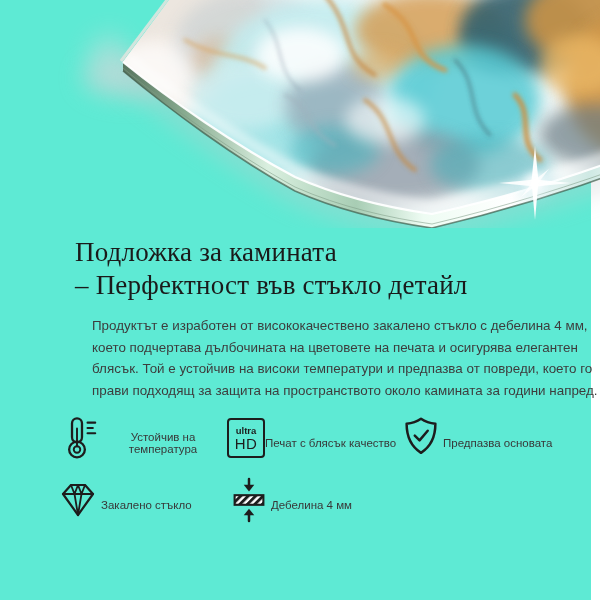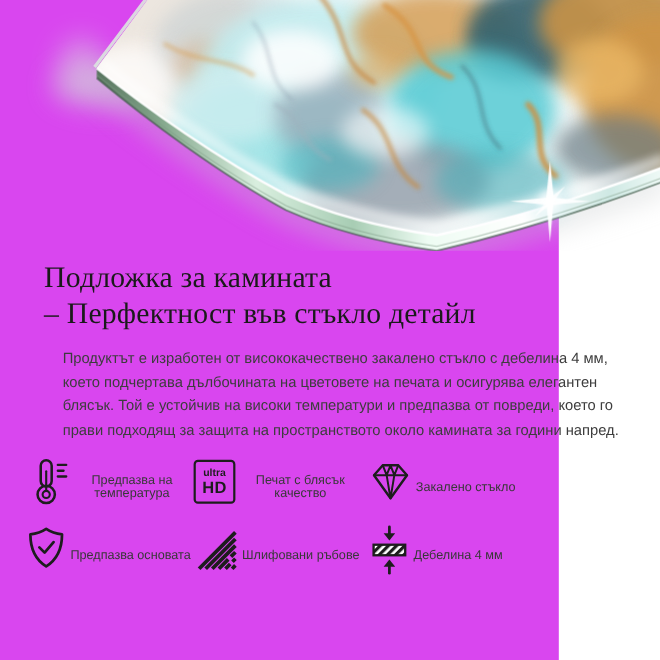--- a/index.html
+++ b/index.html
@@ -1,21 +1,21 @@
 <!DOCTYPE html>
 <html><head>
 <meta charset="utf-8">
 <style>
   html,body{margin:0;padding:0;}
   body{
     width:600px;height:600px;background:#ffffff;overflow:hidden;
     font-family:"Liberation Sans", sans-serif;
     -webkit-font-smoothing:antialiased;
   }
-  .page{width:508px;height:600px;position:relative;background:#d946ef;}
+  .page{width:556px;height:600px;position:relative;background:#5eead4;padding-left:35px;}
   .hero{position:relative;width:600px;height:228px;}
   .hero svg{position:absolute;top:0;left:0;}
   .title{
     font-family:"Liberation Serif", serif;
     font-weight:400;font-size:27px;line-height:33px;color:#1a1a1a;
     margin:8px 40px 0 40px;letter-spacing:0.2px;
   }
   .desc{
     margin:13px 40px 0 57px;width:524px;
     font-size:13.4px;line-height:21.5px;color:#3d3d3d;
@@ -27,21 +27,21 @@
   .feature{display:flex;align-items:center;}
   .icon-box{height:46px;display:flex;align-items:center;justify-content:center;}
   .feature .label{margin-top:9px;font-size:11.5px;color:#383838;text-align:center;}
   .icon-stroke{stroke:#1d1d1d;fill:none;stroke-linecap:round;stroke-linejoin:round;}
   .uhd-frame{
     width:34px;height:36px;border:2.5px solid #1d1d1d;border-radius:4px;
     display:flex;flex-direction:column;align-items:center;justify-content:center;
     color:#1d1d1d;
   }
   .uhd-top{font-size:9.5px;font-weight:700;line-height:10px;}
-  .uhd-bottom{font-size:15px;font-weight:700;line-height:15px;letter-spacing:0.3px;}
+  .uhd-bottom{font-size:15px;font-weight:400;line-height:15px;letter-spacing:0.3px;}
 </style>
 </head>
 <body>
 
 <div class="page">
 
   <div class="hero">
     <svg width="600" height="228" viewBox="0 0 600 228">
       <defs>
         <clipPath id="faceClip">
@@ -153,70 +153,55 @@
     <div class="feature">
       <div class="icon-box">
         <svg width="44" height="46" viewBox="0 0 44 48">
           <rect class="icon-stroke" x="16.8" y="3.5" width="10.4" height="25" rx="5.2" stroke-width="2.4"></rect>
           <circle class="icon-stroke" cx="22" cy="36" r="8.2" stroke-width="2.4"></circle>
           <circle class="icon-stroke" cx="22" cy="36" r="3.4" stroke-width="2"></circle>
           <path class="icon-stroke" d="M22,32.6 L22,14" stroke-width="2"></path>
           <path class="icon-stroke" d="M33,8 L41,8 M33,13.5 L38.5,13.5 M33,19 L41,19" stroke-width="2.2"></path>
         </svg>
       </div>
-      <div class="label">Предпазва на температура</div>
+      <div class="label">Устойчив на температура</div>
     </div>
 
     <div class="feature">
       <div class="icon-box">
         <div class="uhd-frame">
           <span class="uhd-top">ultra</span>
           <span class="uhd-bottom">HD</span>
         </div>
       </div>
       <div class="label">Печат с блясък качество</div>
+    </div>
+
+    <div class="feature">
+      <div class="icon-box">
+        <svg width="44" height="46" viewBox="0 0 44 48">
+          <path class="icon-stroke" stroke-width="2.6" d="M22,4 C26.5,7 31.5,8.6 37,9.2 C37,21 33,32.5 22,39.5 C11,32.5 7,21 7,9.2 C12.5,8.6 17.5,7 22,4 Z"></path>
+          <path class="icon-stroke" stroke-width="2.6" d="M15.5,21.5 L20.5,26.5 L29,16.5"></path>
+        </svg>
+      </div>
+      <div class="label">Предпазва основата</div>
     </div>
 
     <div class="feature">
       <div class="icon-box">
         <svg width="46" height="42" viewBox="0 0 46 42">
           <polygon class="icon-stroke" stroke-width="2.2" points="8,15 16,6 30,6 38,15 23,36"></polygon>
           <path class="icon-stroke" stroke-width="1.8" d="M8,15 L38,15"></path>
           <path class="icon-stroke" stroke-width="1.8" d="M16,6 L19.5,15 L23,6 L26.5,15 L30,6"></path>
           <path class="icon-stroke" stroke-width="1.8" d="M23,36 L19.5,15 M23,36 L26.5,15"></path>
         </svg>
       </div>
       <div class="label">Закалено стъкло</div>
     </div>
 
-    <div class="feature">
-      <div class="icon-box">
-        <svg width="44" height="46" viewBox="0 0 44 48">
-          <path class="icon-stroke" stroke-width="2.6" d="M22,4 C26.5,7 31.5,8.6 37,9.2 C37,21 33,32.5 22,39.5 C11,32.5 7,21 7,9.2 C12.5,8.6 17.5,7 22,4 Z"></path>
-          <path class="icon-stroke" stroke-width="2.6" d="M15.5,21.5 L20.5,26.5 L29,16.5"></path>
-        </svg>
-      </div>
-      <div class="label">Предпазва основата</div>
-    </div>
-
-    <div class="feature">
-      <div class="icon-box">
-        <svg width="44" height="42" viewBox="0 0 44 42">
-          <g stroke="#1d1d1d" stroke-width="3.4" fill="none">
-            <path d="M5,38 L38,5"></path>
-            <path d="M11,38 L38,11"></path>
-            <path d="M17,38 L38,17"></path>
-            <path d="M23,38 L38,23" stroke-dasharray="12,3.5"></path>
-            <path d="M29,38 L38,29" stroke-dasharray="6,3"></path>
-            <path d="M35,38 L38,35"></path>
-          </g>
-        </svg>
-      </div>
-      <div class="label">Шлифовани ръбове</div>
-    </div>
 
     <div class="feature">
       <div class="icon-box">
         <svg width="44" height="46" viewBox="0 0 44 48">
           <defs>
             <pattern id="hatchP" width="5.5" height="5.5" patternUnits="userSpaceOnUse" patternTransform="rotate(45)">
               <rect width="5.5" height="5.5" fill="#ffffff"></rect>
               <rect width="3" height="5.5" fill="#1d1d1d"></rect>
             </pattern>
           </defs>

